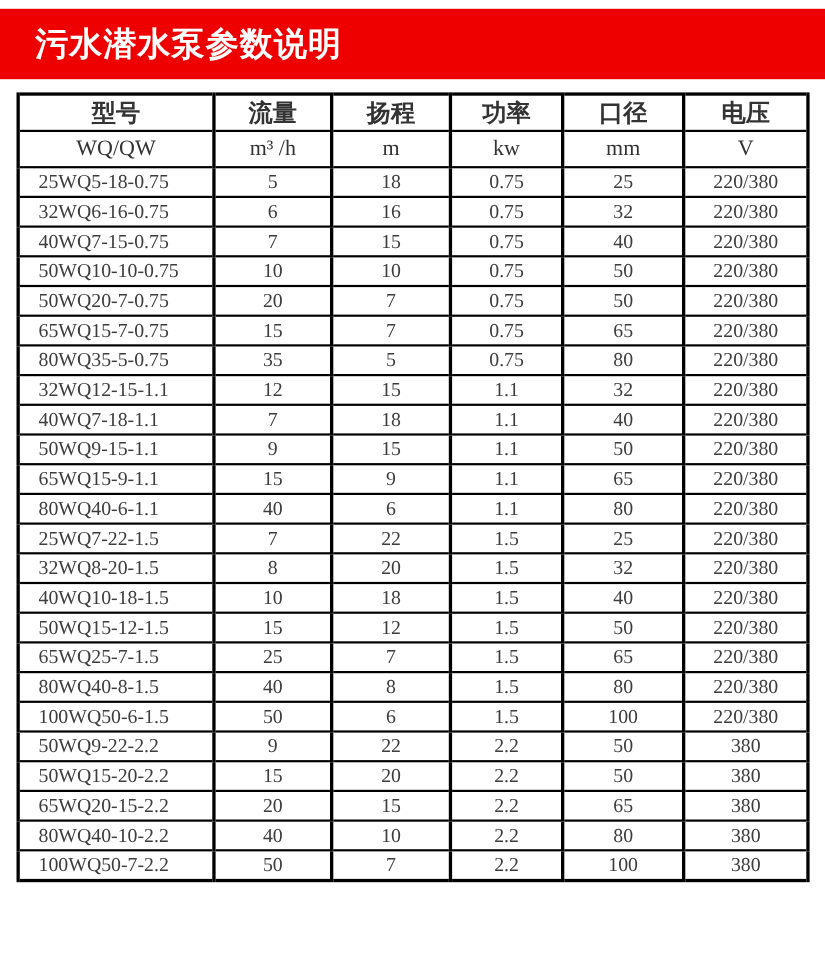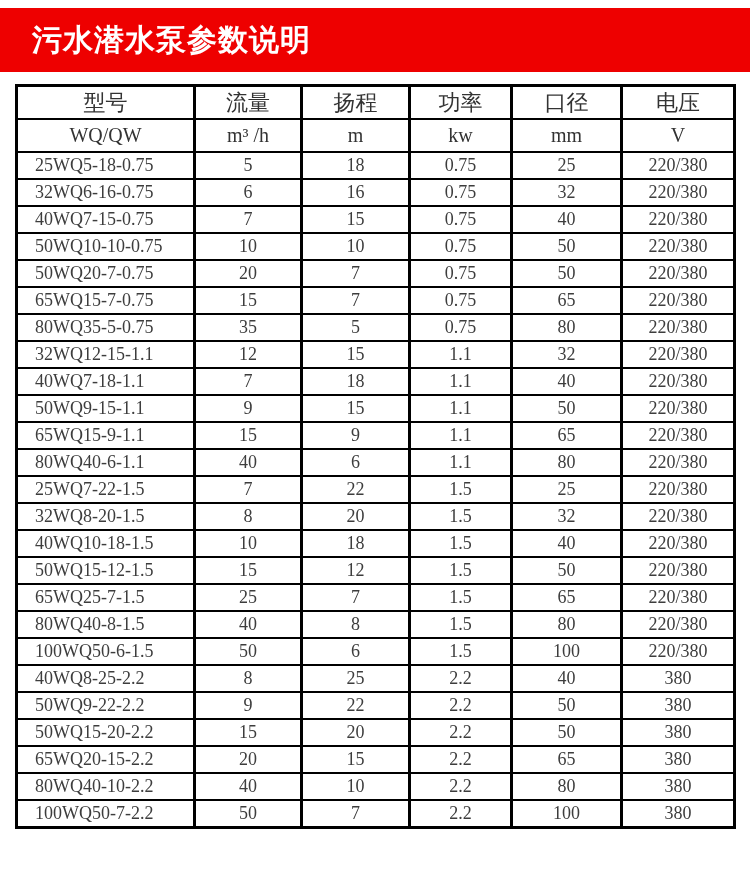--- a/index.html
+++ b/index.html
@@ -51,21 +51,21 @@
     border-right-width: 3px;
     text-align: center;
     vertical-align: middle;
     padding: 0;
     overflow: hidden;
     white-space: nowrap;
   }
   table.spec thead tr.labels th {
     height: 31px;
     font-size: 22px;
-    font-weight: normal;
+    font-weight: bold;
     color: #333333;
   }
   table.spec thead tr.units th {
     height: 31px;
     font-size: 20px;
     font-weight: normal;
     color: #333333;
   }
   table.spec tbody td {
     height: 25px;
@@ -261,28 +261,20 @@
           </tr>
           <tr>
             <td class="model">100WQ50-6-1.5</td>
             <td>50</td>
             <td>6</td>
             <td>1.5</td>
             <td>100</td>
             <td>220/380</td>
           </tr>
           <tr>
-            <td class="model">40WQ8-25-2.2</td>
-            <td>8</td>
-            <td>25</td>
-            <td>2.2</td>
-            <td>40</td>
-            <td>380</td>
-          </tr>
-          <tr>
             <td class="model">50WQ9-22-2.2</td>
             <td>9</td>
             <td>22</td>
             <td>2.2</td>
             <td>50</td>
             <td>380</td>
           </tr>
           <tr>
             <td class="model">50WQ15-20-2.2</td>
             <td>15</td>

